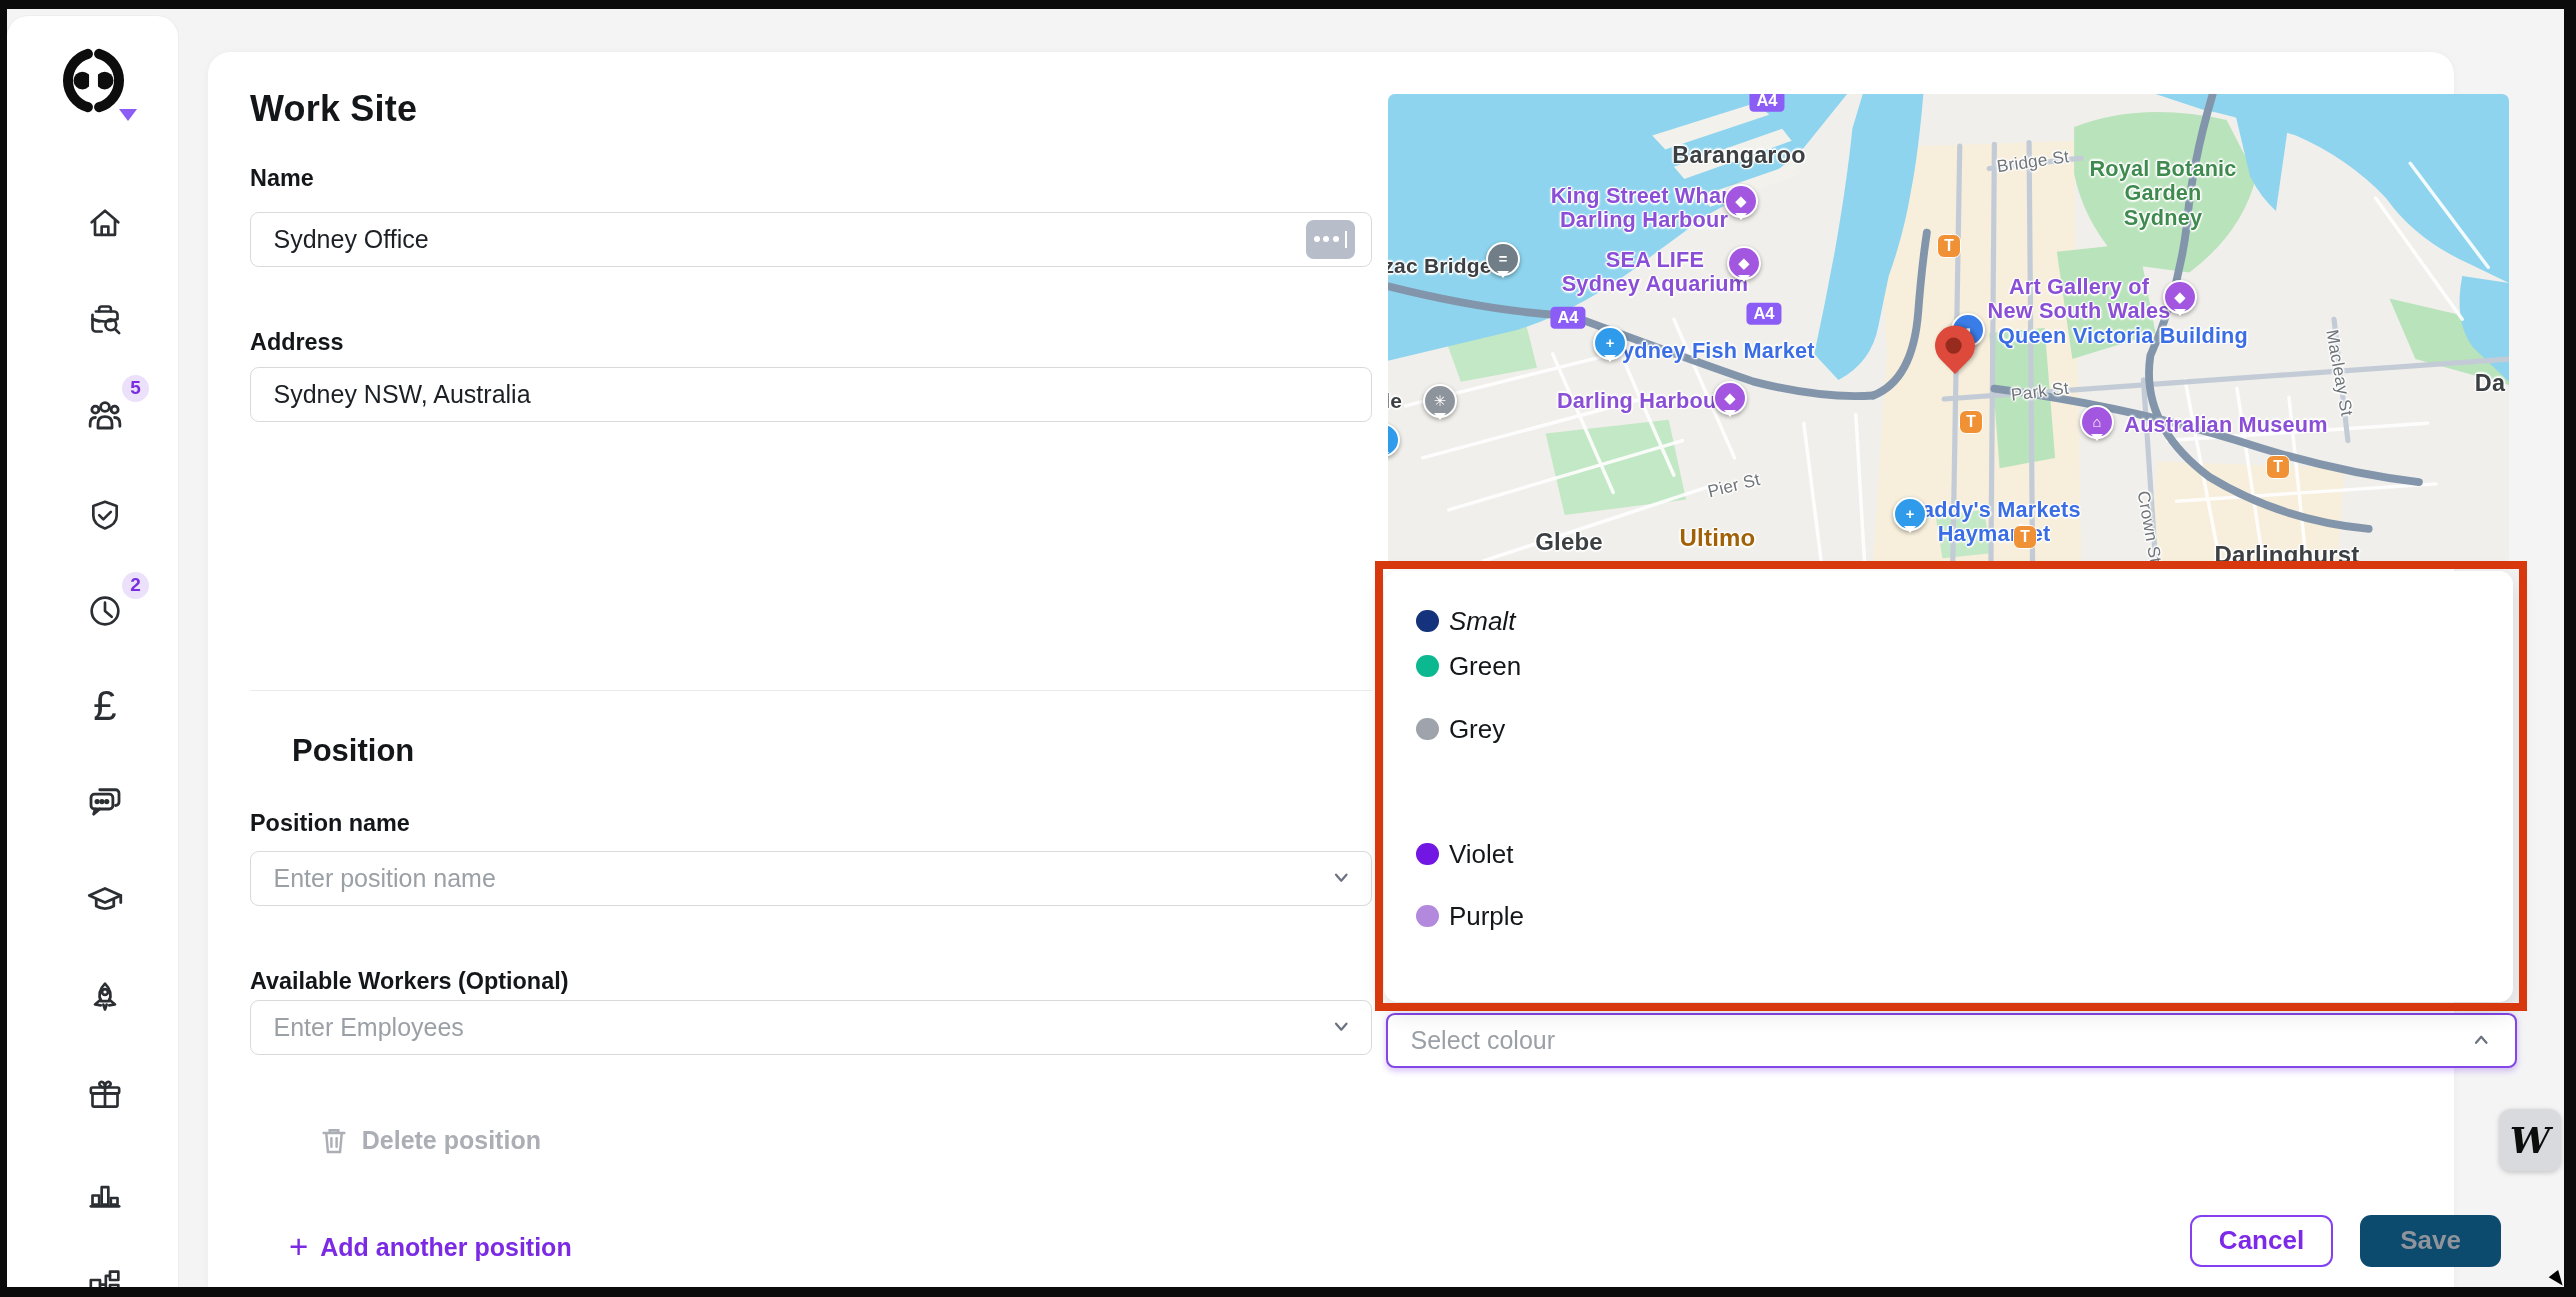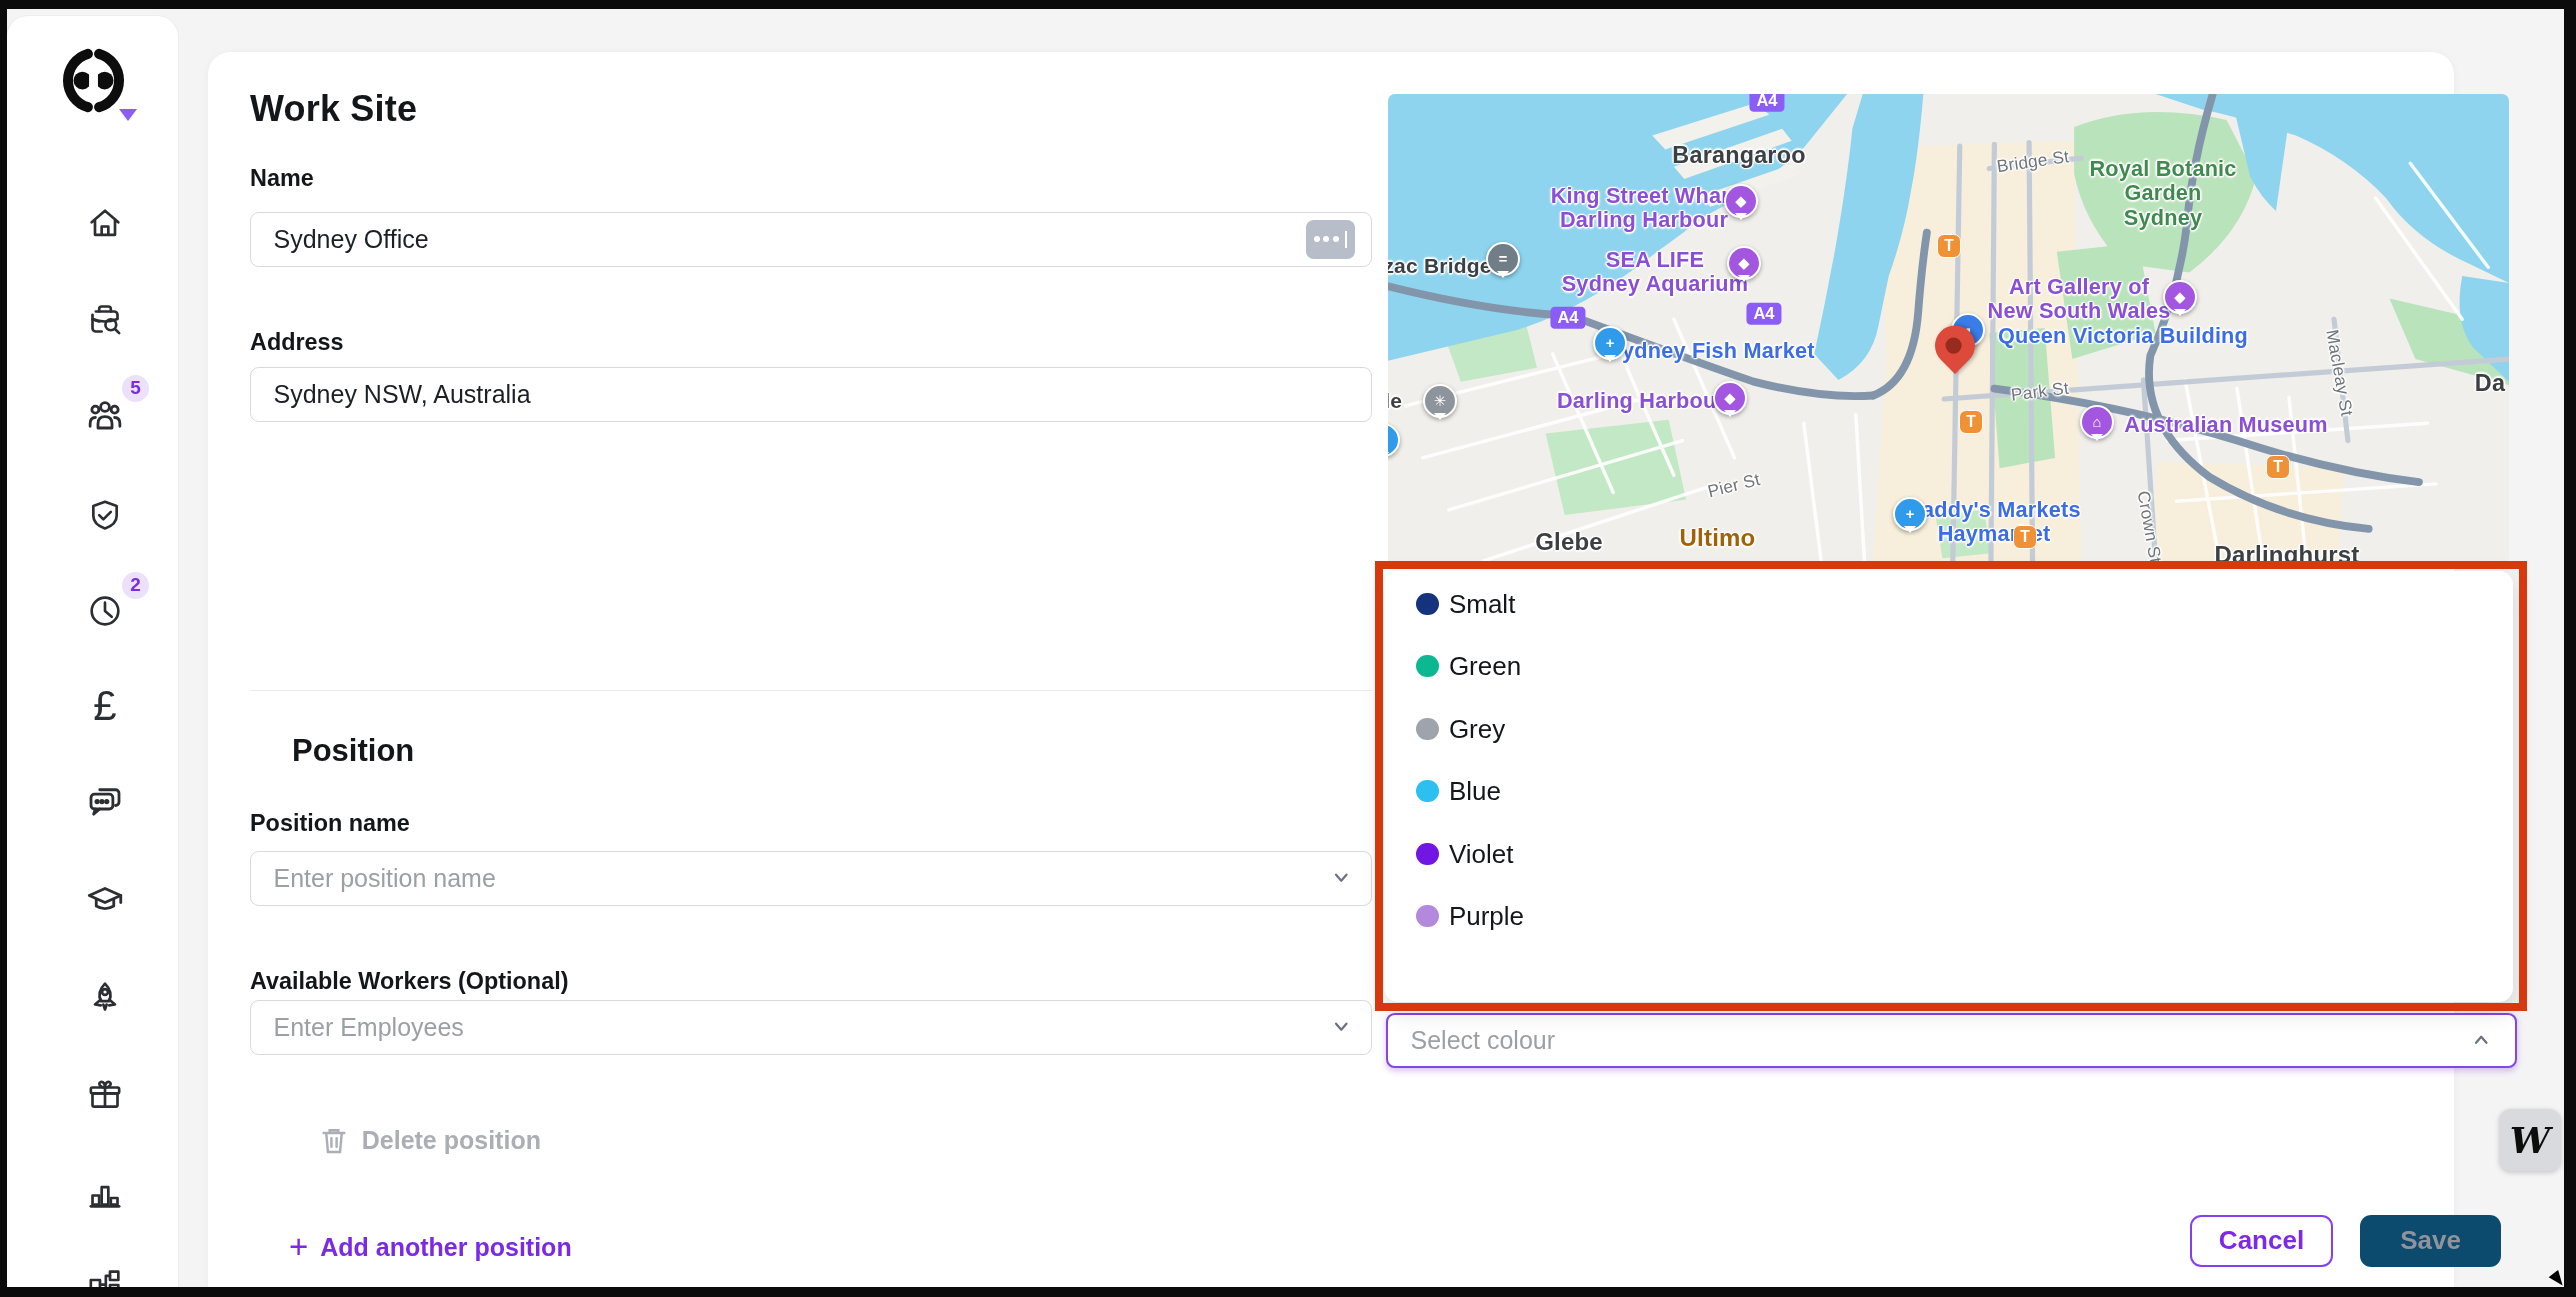--- a/index.html
+++ b/index.html
@@ -330,35 +330,31 @@
           <div class="mk mk-poi" style="left: 792px; top: 203px; background: rgb(163, 86, 224);">◆</div>
           <div class="mk mk-transit" style="left: 561px; top: 152px;">T</div>
           <div class="mk mk-transit" style="left: 583px; top: 328px;">T</div>
           <div class="mk mk-transit" style="left: 637px; top: 443px;">T</div>
           <div class="mk mk-transit" style="left: 890px; top: 373px;">T</div>
           <div class="mk-pin" style="left: 567px; top: 270px; position: absolute;"></div>
         </div>
     </div>
 
     <div class="dropdown" id="colour-dropdown">
-        <div class="opt" style="top: 12px;">
+        <div class="opt" style="top: 29px; font-style: italic;">
           <span class="dot" style="background: rgb(20, 51, 124);"></span>
           <span class="txt">Smalt</span>
         </div>
         <div class="opt" style="top: 74px;">
           <span class="dot" style="background: rgb(12, 184, 144);"></span>
           <span class="txt">Green</span>
         </div>
         <div class="opt" style="top: 137px;">
           <span class="dot" style="background: rgb(159, 163, 172);"></span>
           <span class="txt">Grey</span>
-        </div>
-        <div class="opt" style="top: 199px;">
-          <span class="dot" style="background: rgb(43, 192, 240);"></span>
-          <span class="txt">Blue</span>
         </div>
         <div class="opt" style="top: 262px;">
           <span class="dot" style="background: rgb(114, 22, 227);"></span>
           <span class="txt">Violet</span>
         </div>
         <div class="opt" style="top: 324px;">
           <span class="dot" style="background: rgb(178, 137, 221);"></span>
           <span class="txt">Purple</span>
         </div>
       </div>

